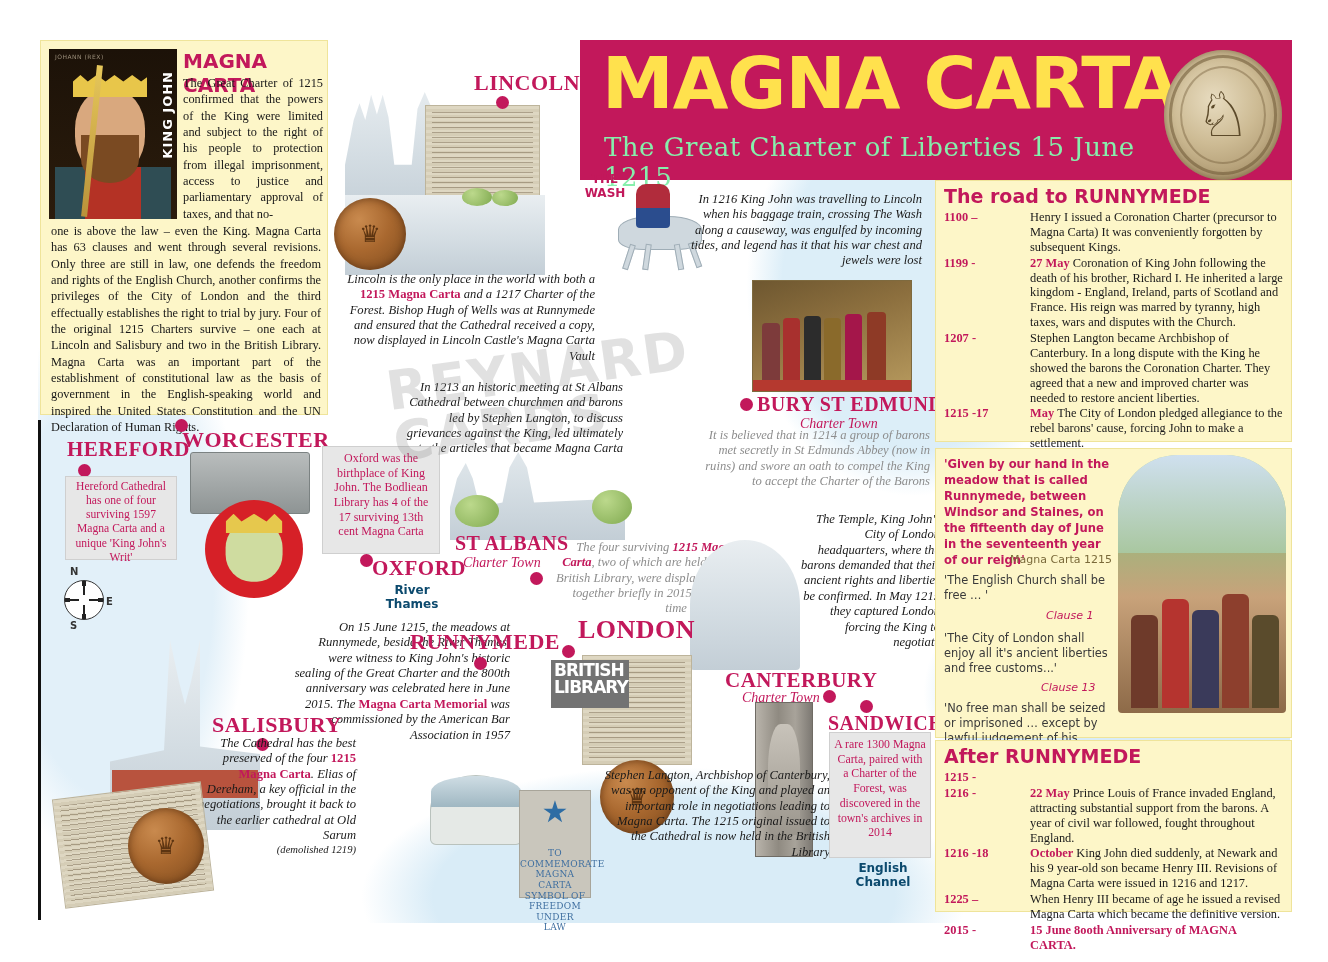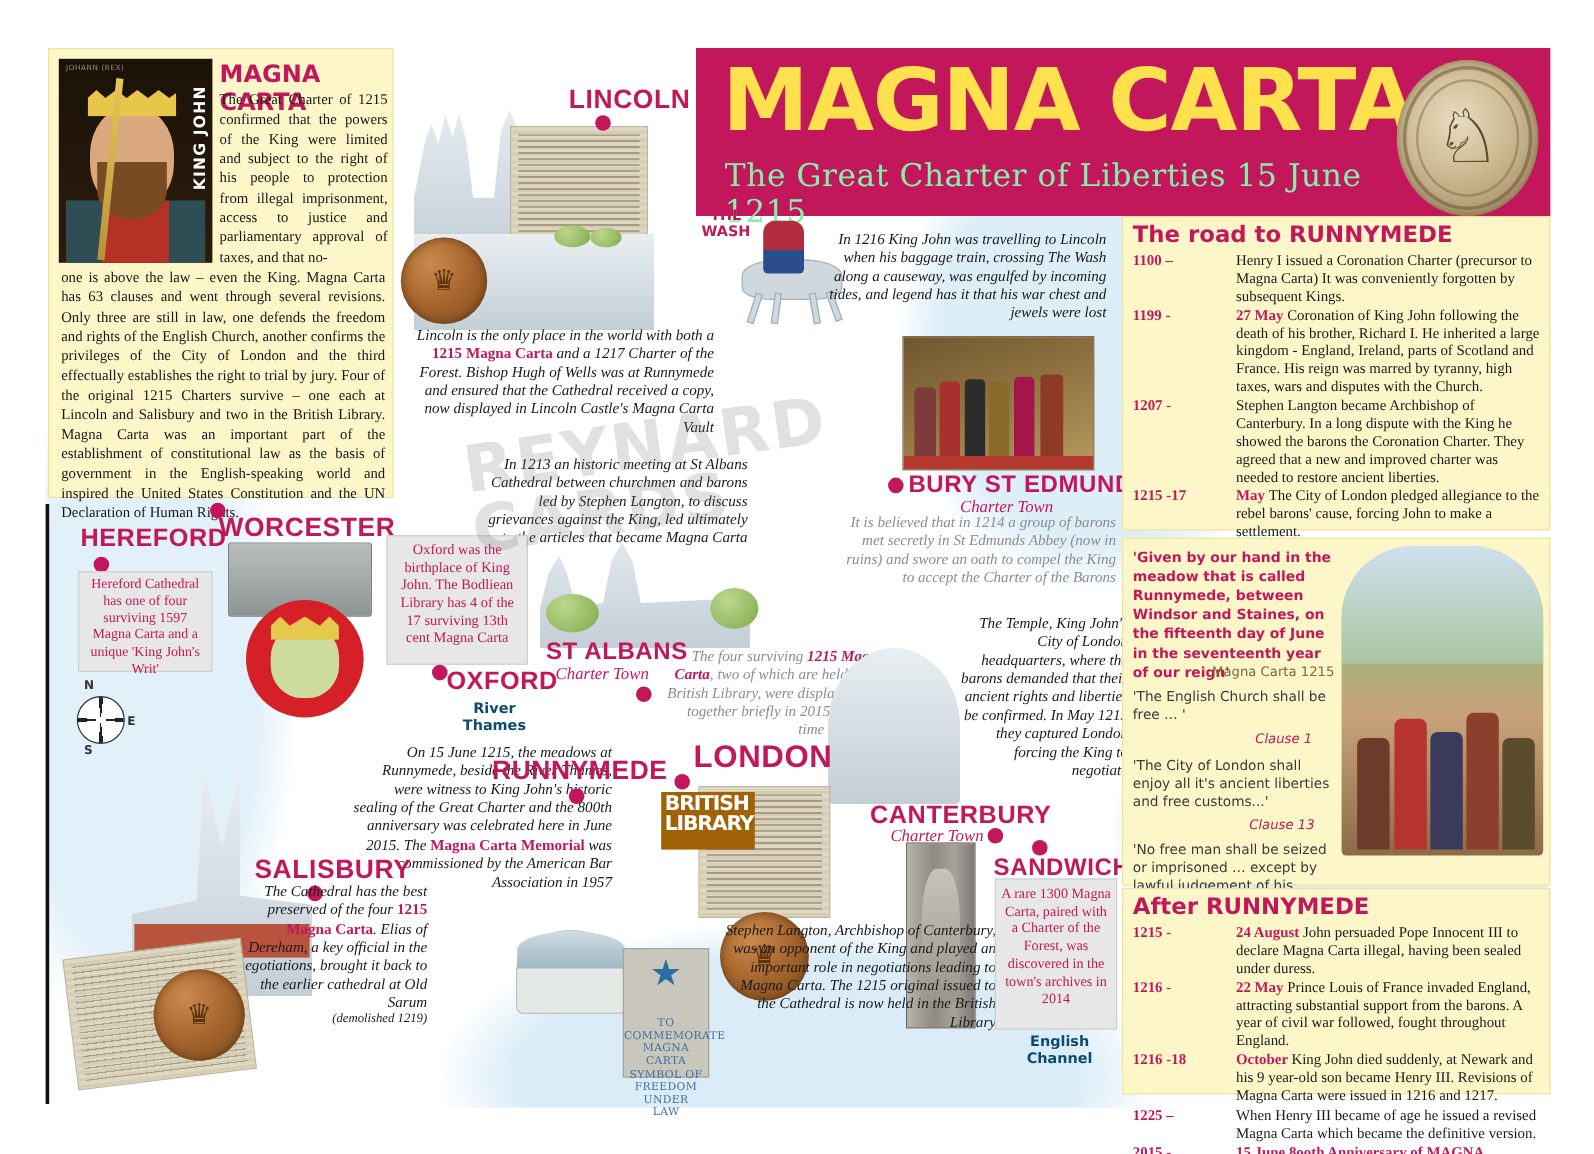--- a/index.html
+++ b/index.html
@@ -55,21 +55,21 @@
     border:3px solid rgba(110,88,52,.55);
   }
   .seal .ring2 { position:absolute; inset:16px; border-radius:50%; border:2px solid rgba(110,88,52,.4); }
   .seal .horse {
     position:absolute; left:20px; top:30px; width:78px; height:70px;
     color:#5c4a2a; font-size:62px; line-height:70px; text-align:center;
   }
 
   
   .h-place {
-    position:absolute; font-family:Liberation Sans, sans-serif; font-weight:bold;
+    position:absolute; font-family:Liberation Serif, serif; font-weight:bold;
     color:#c2185b; letter-spacing:0.5px;
   }
   .charter-town {
     position:absolute; font-family:"Liberation Serif", serif; font-style:italic;
     color:#c2185b;
   }
   .dot {
     position:absolute; width:13px; height:13px; border-radius:50%; background:#c2185b;
   }
   .body-italic {
@@ -206,21 +206,21 @@
   .parchment {
     position:absolute;
     background:repeating-linear-gradient(180deg,#ded7c2 0 3px,#d5cdb6 3px 6px);
     border:1px solid #bdb49b;
   }
   .parch-text {
     position:absolute; inset:6px;
     background:repeating-linear-gradient(180deg, rgba(80,60,35,.35) 0 1px, transparent 1px 5px);
   }
   .bl-logo {
-    position:absolute; background:#a16207; color:#fff;
+    position:absolute; background:#737373; color:#fff;
     font-family:"DejaVu Sans", sans-serif; font-weight:bold; font-size:17px;
     line-height:17px; letter-spacing:-1px; padding:2px 3px; overflow:hidden;
   }
   .tomb {
     position:absolute; background:linear-gradient(#b9bdbd,#8e9494);
     border:1px solid #7b8282; border-radius:3px;
   }
   .kj-medallion {
     position:absolute; border-radius:50%; background:#d62027; overflow:hidden;
   }
@@ -532,21 +532,20 @@
       <div class="qi-fig" style="left:62%;bottom:2%;width:16%;height:44%;background:#8d3f2d;"></div>
       <div class="qi-fig" style="left:80%;bottom:2%;width:16%;height:36%;background:#5a4b2c;"></div>
     </div>
   </div>
 
   <div class="rp3">
     <div class="rp-title">After RUNNYMEDE</div>
     <div class="tl" id="tl-after">
         <div class="tl-row">
           <span class="tl-year">1215 - </span>
-          <span class="tl-body"><span class="tl-em">24 August </span>John persuaded Pope Innocent III to declare Magna Carta illegal, having been sealed under duress.</span>
         </div>
         <div class="tl-row">
           <span class="tl-year">1216 - </span>
           <span class="tl-body"><span class="tl-em">22 May </span>Prince Louis of France invaded England, attracting substantial support from the barons. A year of civil war followed, fought throughout England.</span>
         </div>
         <div class="tl-row">
           <span class="tl-year">1216 -18 </span>
           <span class="tl-body"><span class="tl-em">October </span>King John died suddenly, at Newark and his 9 year-old son became Henry III. Revisions of Magna Carta were issued in 1216 and 1217.</span>
         </div>
         <div class="tl-row">

